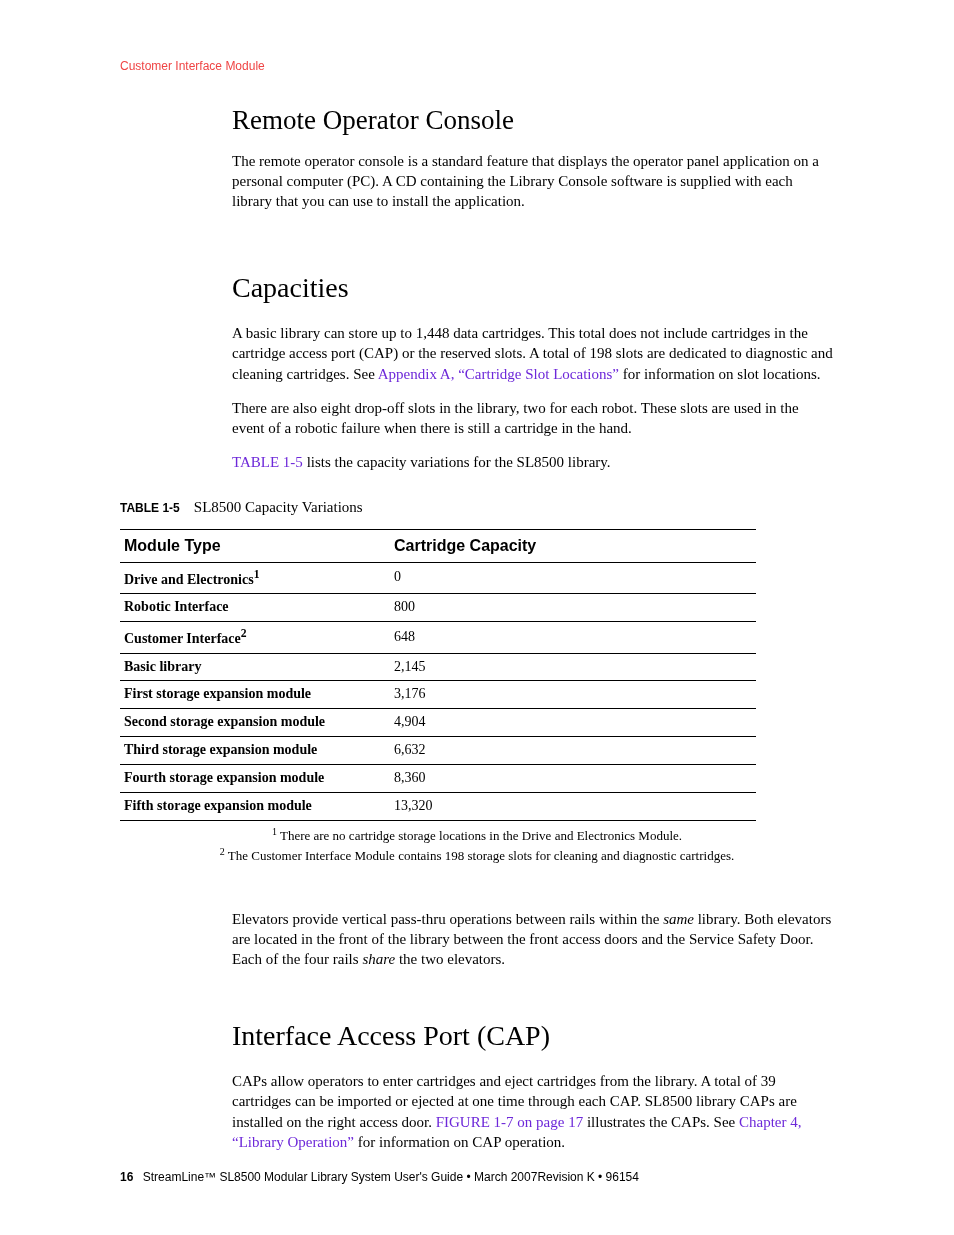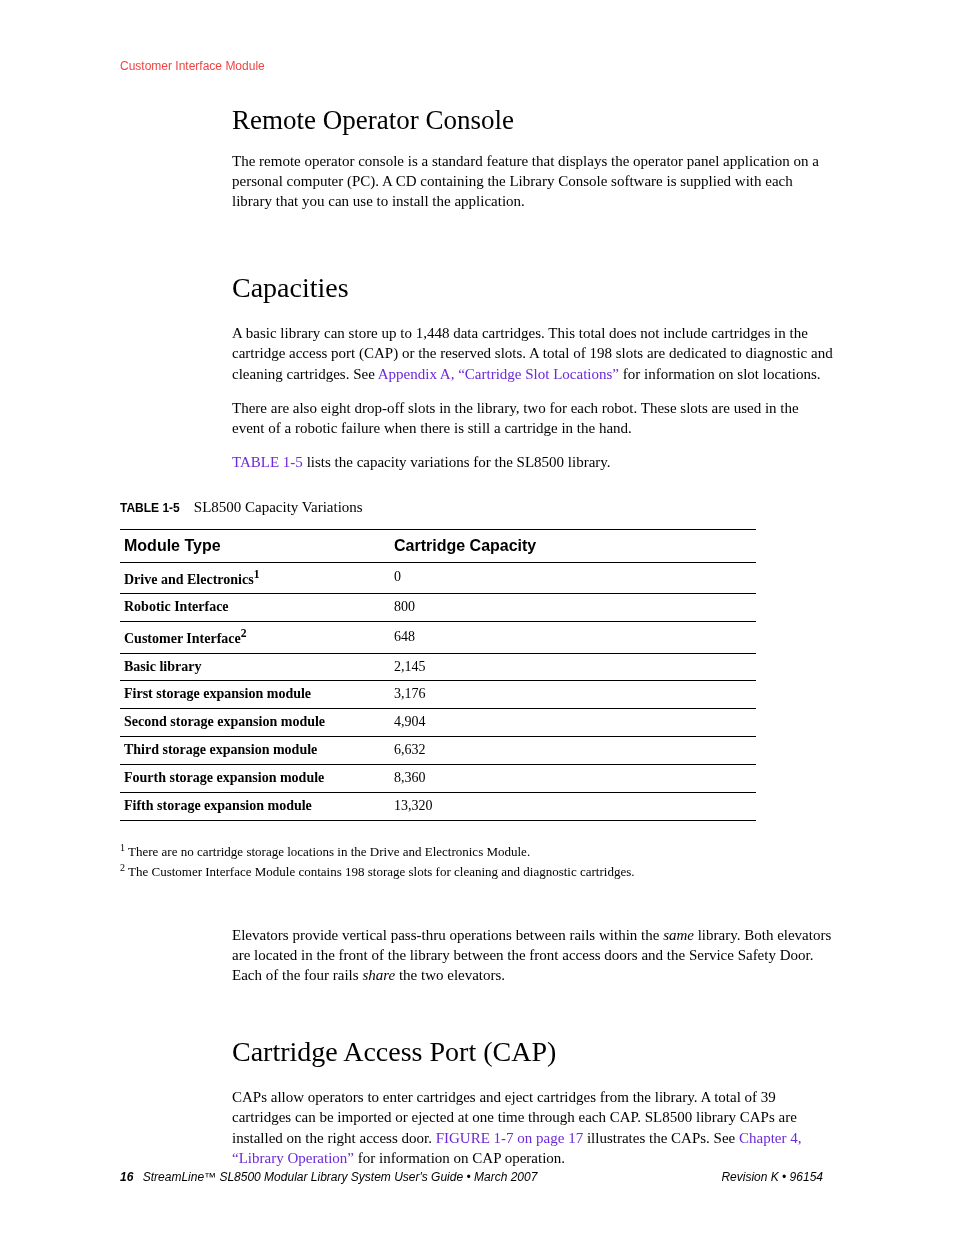--- a/index.html
+++ b/index.html
@@ -88,36 +88,36 @@
   }
   table.cap td.module {
     font-weight: 700;
     width: 262px;
   }
   table.cap td.module sup {
     font-weight: 700;
   }
   .footnotes {
     font-size: 13px;
-    margin-top: 20px;
+    margin-top: 4px;
     line-height: 1.35;
+    text-align: center;
   }
   .footnotes sup { font-size: 10px; }
   .spacer-lg { height: 44px; }
   .spacer-md { height: 34px; }
   .footer {
     position: absolute;
     left: 120px;
     right: 131px;
     bottom: 50px;
     font-family: Arial, Helvetica, sans-serif;
     font-size: 12px;
     display: flex;
-    justify-content: space-between;
-    font-style: italic;
+    justify-content: flex-start;
   }
   .footer .pg { font-weight: 700; margin-right: 6px; }
   em { font-style: italic; }
 </style>
 </head>
 <body>
 
 <div class="page">
 
   <div class="running-head">Customer Interface Module</div>
@@ -200,21 +200,21 @@
 
   <div class="content-block">
     <p class="body">
       <span>Elevators provide vertical pass-thru operations between rails within the </span><em>same</em><span> library. Both elevators are located in the front of the library between the front access doors and the Service Safety Door. Each of the four rails </span><em>share</em><span> the two elevators.</span>
     </p>
   </div>
 
   <div class="spacer-md"></div>
 
   <div class="content-block">
-    <h1 class="chapter">Cartridge Access Port (CAP)</h1>
+    <h1 class="chapter">Interface Access Port (CAP)</h1>
     <p class="body">
       <span>CAPs allow operators to enter cartridges and eject cartridges from the library. A total of 39 cartridges can be imported or ejected at one time through each CAP. SL8500 library CAPs are installed on the right access door. </span><span class="link">FIGURE 1-7 on page 17</span><span> illustrates the CAPs. See </span><span class="link">Chapter 4, “Library Operation”</span><span> for information on CAP operation.</span>
     </p>
   </div>
 
   <div class="footer">
     <div>
       <span class="pg">16</span>
       <span>StreamLine™ SL8500 Modular Library System User's Guide  •  March 2007</span>
     </div>

